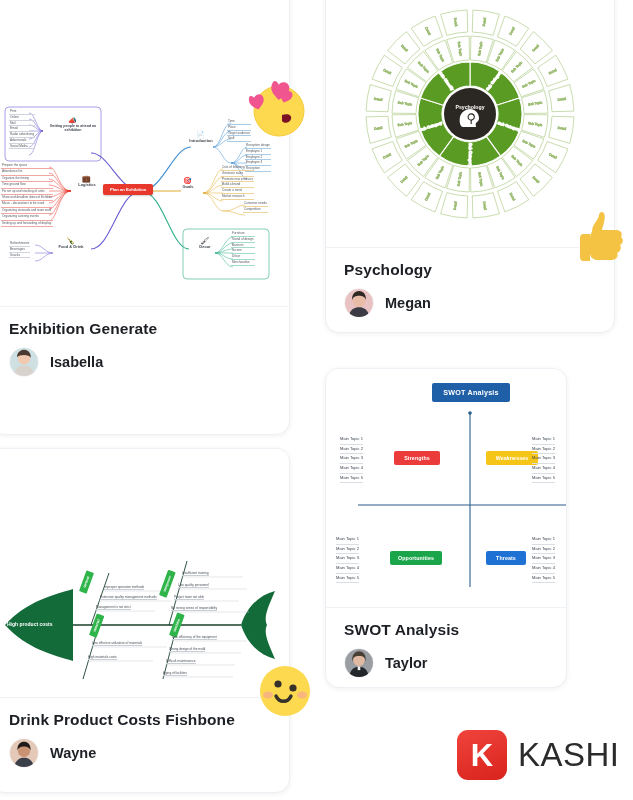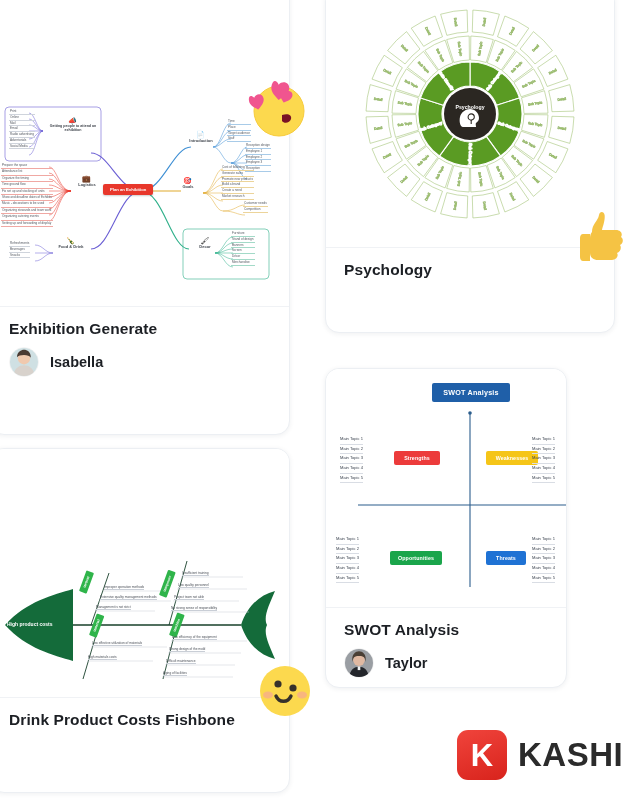--- a/index.html
+++ b/index.html
@@ -74,21 +74,21 @@
   }
   #logo .mark {
     width: 50px; height: 50px; border-radius: 11px;
     background: linear-gradient(160deg,#f0443c 0%, #d8231c 100%);
     display: flex; align-items: center; justify-content: center;
     color: #fff; font-size: 31px; font-weight: 700;
     font-family: "Liberation Sans", sans-serif;
     line-height: 1;
   }
   #logo .wordmark {
-    font-size: 33px; font-weight: 700; color: #2b2b2b; letter-spacing: .5px;
+    font-size: 33px; font-weight: 400; color: #2b2b2b; letter-spacing: .5px;
   }
 
   
   .dz { position: absolute; }
   .mm-central {
     position: absolute; background: #e8372b; color: #fff;
     font-size: 4.2px; font-weight: 700; padding: 3px 7px;
     border-radius: 2px; white-space: nowrap;
     box-shadow: 0 1px 2px rgba(0,0,0,.2);
   }
@@ -448,20 +448,31 @@
             <circle cx="1.2" cy="-2" r="3.1" fill="none" stroke="#2b2722" stroke-width="1.1"></circle>
             <path d="M1.2,1.1 L1.2,5" stroke="#2b2722" stroke-width="1.1" fill="none"></path>
           </g>
 
         <text class="sb-center-label" text-anchor="middle" y="-5">Psychology</text>
           </g>
       </svg>
     </div>
     <div class="card-foot">
       <div class="card-title">Psychology</div>
+      <div class="card-author">
+        <div class="avatar">
+          <svg viewBox="0 0 30 30">
+              <rect width="30" height="30" fill="#e9c3c3"></rect>
+              <circle cx="15" cy="12.5" r="6.8" fill="#e8bca6"></circle>
+              <path d="M4,30 C5,22 10,19.5 15,19.5 C20,19.5 25,22 26,30 Z" fill="#3c3b44"></path>
+              <path d="M7.6,12 C7,5 11.6,2.2 15,2.2 C18.6,2.2 23,5 22.4,12 C21.6,8.4 18.6,7.2 15,7.2 C11.4,7.2 8.5,8.4 7.6,12 Z" fill="#2e2722"></path>
+            </svg>
+        </div>
+        <div class="author-name">Megan</div>
+      </div>
     </div>
   </div>
 
   <div class="card" id="card-swot">
     <div class="card-canvas">
       <svg viewBox="0 0 288 238" width="288" height="238">
         <g stroke="#2b5d8c" stroke-width="1.1" fill="none">
           <line x1="144" y1="44" x2="144" y2="218"></line>
           <line x1="32" y1="136" x2="258" y2="136"></line>
         </g>
@@ -590,20 +601,31 @@
       <div class="fb-cause" style="left:97px; top:206px;">High materials costs</div>
 
       <div class="fb-cause" style="left:181px; top:186px;">Low efficiency of the equipment</div>
       <div class="fb-cause" style="left:178px; top:198px;">Wrong design of the mold</div>
       <div class="fb-cause" style="left:175px; top:210px;">Difficult maintenance</div>
       <div class="fb-cause" style="left:172px; top:222px;">Aging of facilities</div>
     </div>
 
     <div class="card-foot">
       <div class="card-title">Drink Product Costs Fishbone</div>
+      <div class="card-author">
+        <div class="avatar">
+          <svg viewBox="0 0 30 30">
+              <rect width="30" height="30" fill="#e4c9b8"></rect>
+              <circle cx="15" cy="13" r="6.4" fill="#c99272"></circle>
+              <path d="M4.5,30 C5.5,23 10,20 15,20 C20,20 24.5,23 25.5,30 Z" fill="#3a3f4a"></path>
+              <path d="M8,12.5 C7.4,5.5 11.6,3 15,3 C18.6,3 22.6,5.5 22,12.5 C21,9 18.6,8 15,8 C11.4,8 9,9 8,12.5 Z" fill="#1f1b18"></path>
+            </svg>
+        </div>
+        <div class="author-name">Wayne</div>
+      </div>
     </div>
   </div>
 
   <div class="sticker" id="sticker-hearts">
     <svg viewBox="0 0 62 62" width="62" height="62">
       <circle cx="31" cy="33" r="25" fill="#fcd94e"></circle>
       <circle cx="31" cy="33" r="25" fill="none" stroke="#f7cb3a" stroke-width="1"></circle>
       <path d="M22,9 C25,4 33,5 33,12 C33,18 26,22 24,24 C22,22 15,18 15,12 C15,5 19,4 22,9 Z" fill="#f0558f" transform="translate(8,-2) rotate(8 24 14)"></path>
       <path d="M22,9 C25,4 33,5 33,12 C33,18 26,22 24,24 C22,22 15,18 15,12 C15,5 19,4 22,9 Z" fill="#f0558f" transform="translate(-11,12) scale(.82) rotate(-12 24 14)"></path>
       <path d="M22,9 C25,4 33,5 33,12 C33,18 26,22 24,24 C22,22 15,18 15,12 C15,5 19,4 22,9 Z" fill="#f0558f" transform="translate(21,8) scale(.7) rotate(18 24 14)"></path>

